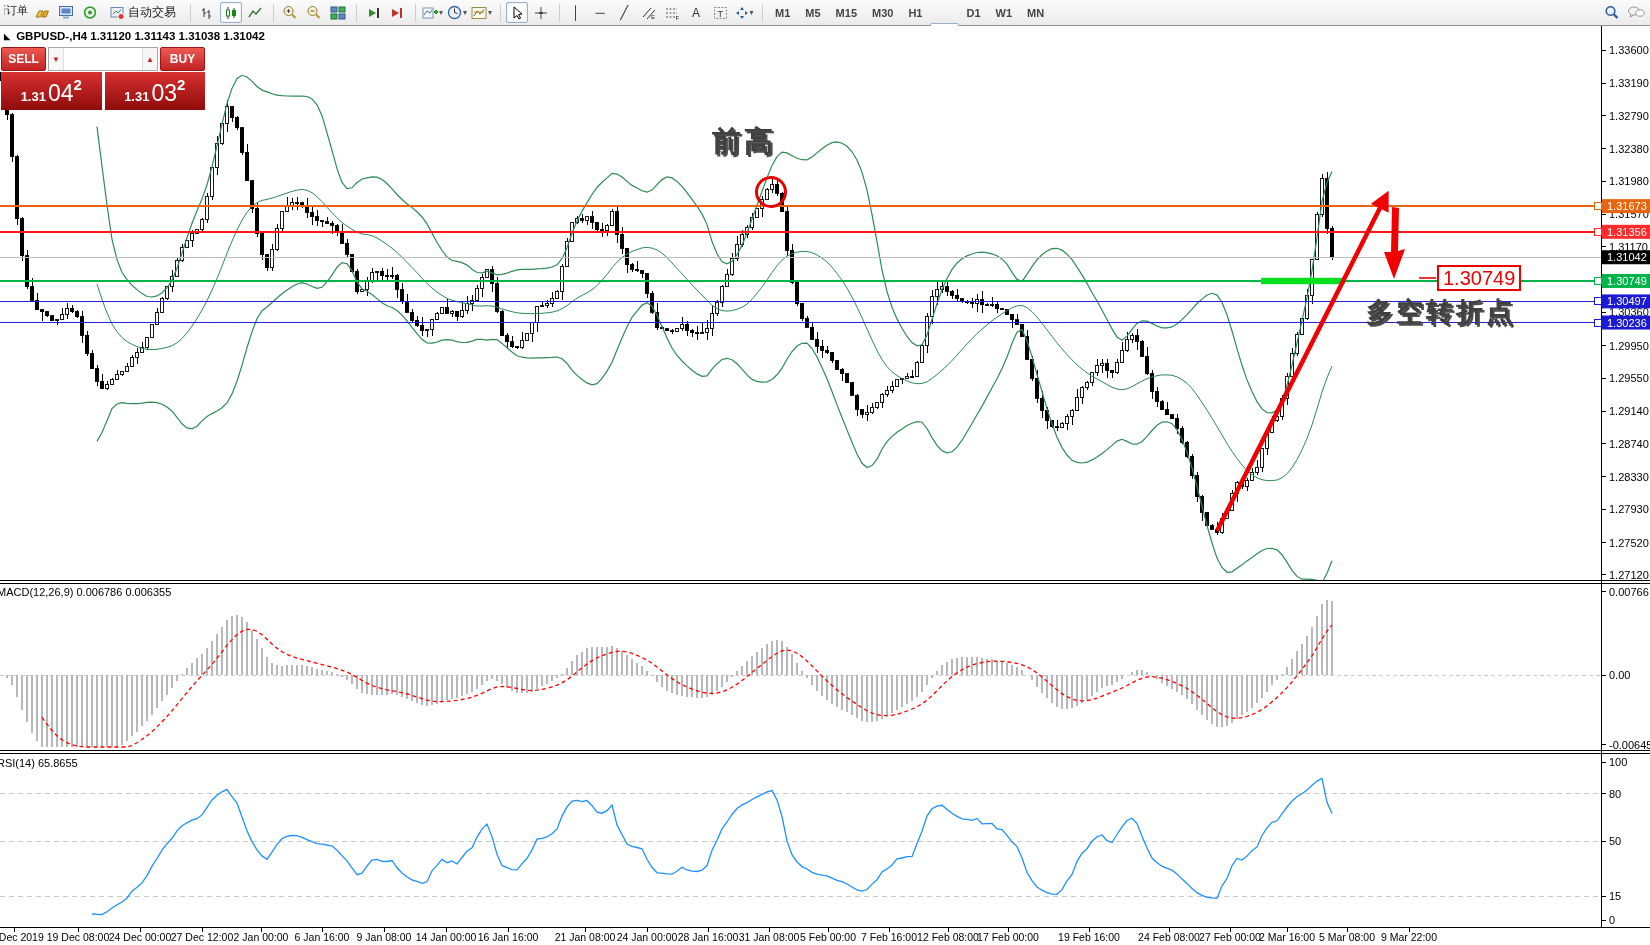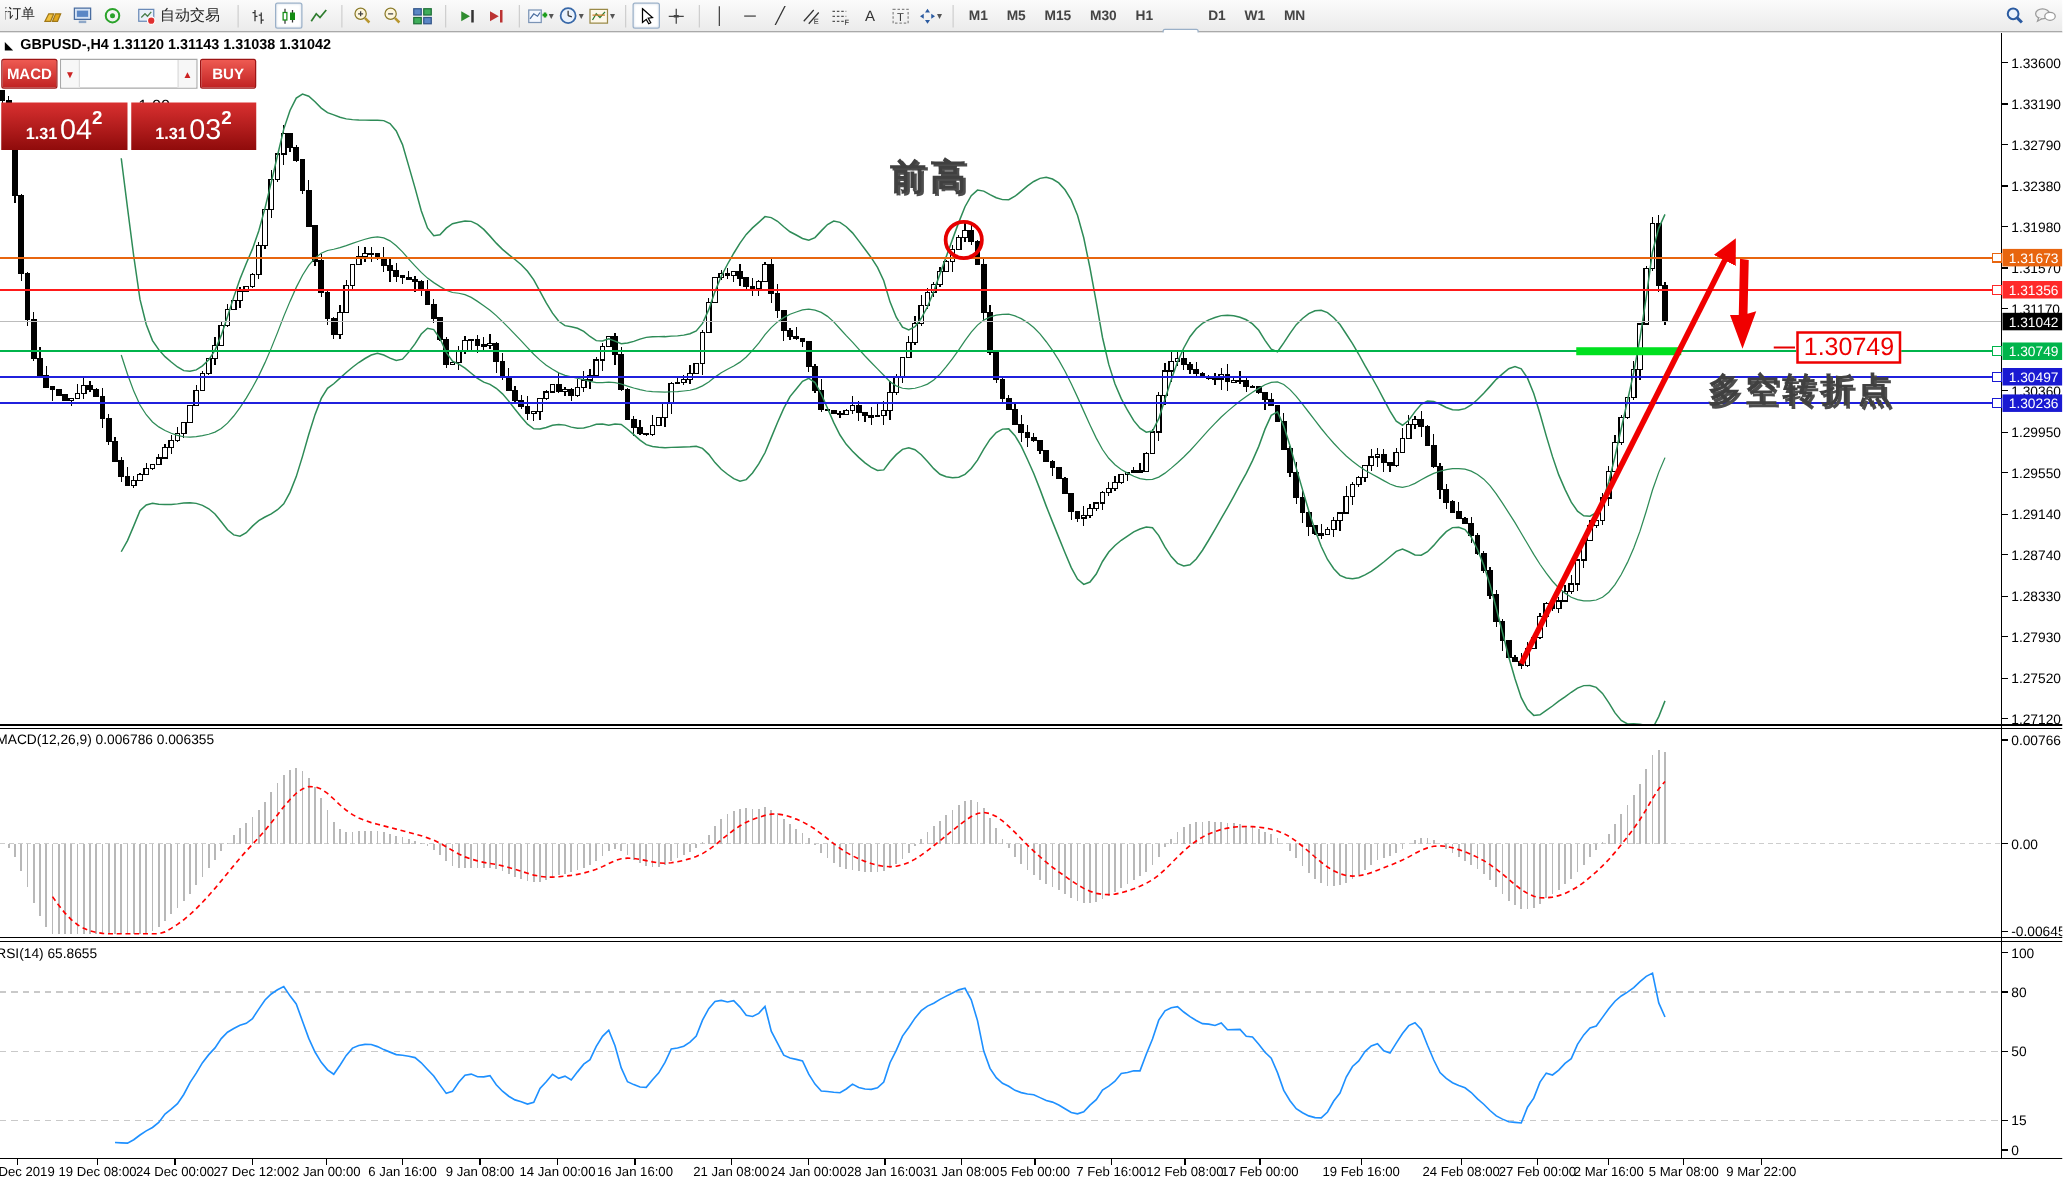--- a/index.html
+++ b/index.html
@@ -35,21 +35,21 @@
   .qrow1 { display:flex; height:24px; gap:2px; }
   .qbtn { flex:0 0 45px; background:linear-gradient(#ee5a52,#c12323); border:1px solid #9d1414;
     border-radius:2px; color:#fff; font-size:12px; font-weight:bold; display:flex;
     align-items:center; justify-content:center; }
   .vol { flex:1; display:flex; border:1px solid #a8a8a8; background:#fff; }
   .vol .spin { width:15px; display:flex; align-items:center; justify-content:center;
     font-size:8px; color:#cc2222; border-right:1px solid #ddd; background:#f7f7f7; }
   .vol .spin:last-child { border-right:none; border-left:1px solid #ddd; }
   .vol .num { flex:1; display:flex; align-items:center; justify-content:flex-end;
     padding-right:6px; font-size:13px; color:#000;margin-top:36px; }
-  .qrow2 { display:flex; height:38px; margin-top:11px; gap:3px; }
+  .qrow2 { display:flex; height:38px; margin-top:1px; gap:3px; }
   .qcell { flex:1; background:linear-gradient(#d93030,#8f0b0b); color:#fff; display:flex;
     align-items:flex-end; justify-content:center; padding-bottom:2px; }
   .qcell .sm { font-size:13px; font-weight:bold; margin-right:2px; margin-bottom:4px; }
   .qcell .bg { font-size:23px; line-height:30px; }
   .qcell .sp { font-size:15px; font-weight:bold; margin-bottom:15px; }
   
   .ann { position:absolute; font-weight:bold; color:#404040; text-shadow:2px 2px 0 #4d4d4d;
     white-space:nowrap; }
   .ann-prevhigh { left:712px; top:96px; font-size:29px; letter-spacing:3px; }
   .ann-turn { left:1366px; top:268px; font-size:27px; letter-spacing:3px; }
@@ -1230,21 +1230,21 @@
     </svg>
 
   <div class="title">
     <span class="mk">◣</span>
     <span>GBPUSD-,H4  1.31120 1.31143 1.31038 1.31042</span>
   </div>
 
   <div class="qp">
     <div class="qrow1">
       <div class="qbtn">
-          <span>MACD</span>
+          <span>SELL</span>
         </div>
       <div class="vol">
         <div class="spin">▼</div>
         <div class="num">1.00</div>
         <div class="spin">▲</div>
       </div>
       <div class="qbtn">
           <span>BUY</span>
         </div>
     </div>

